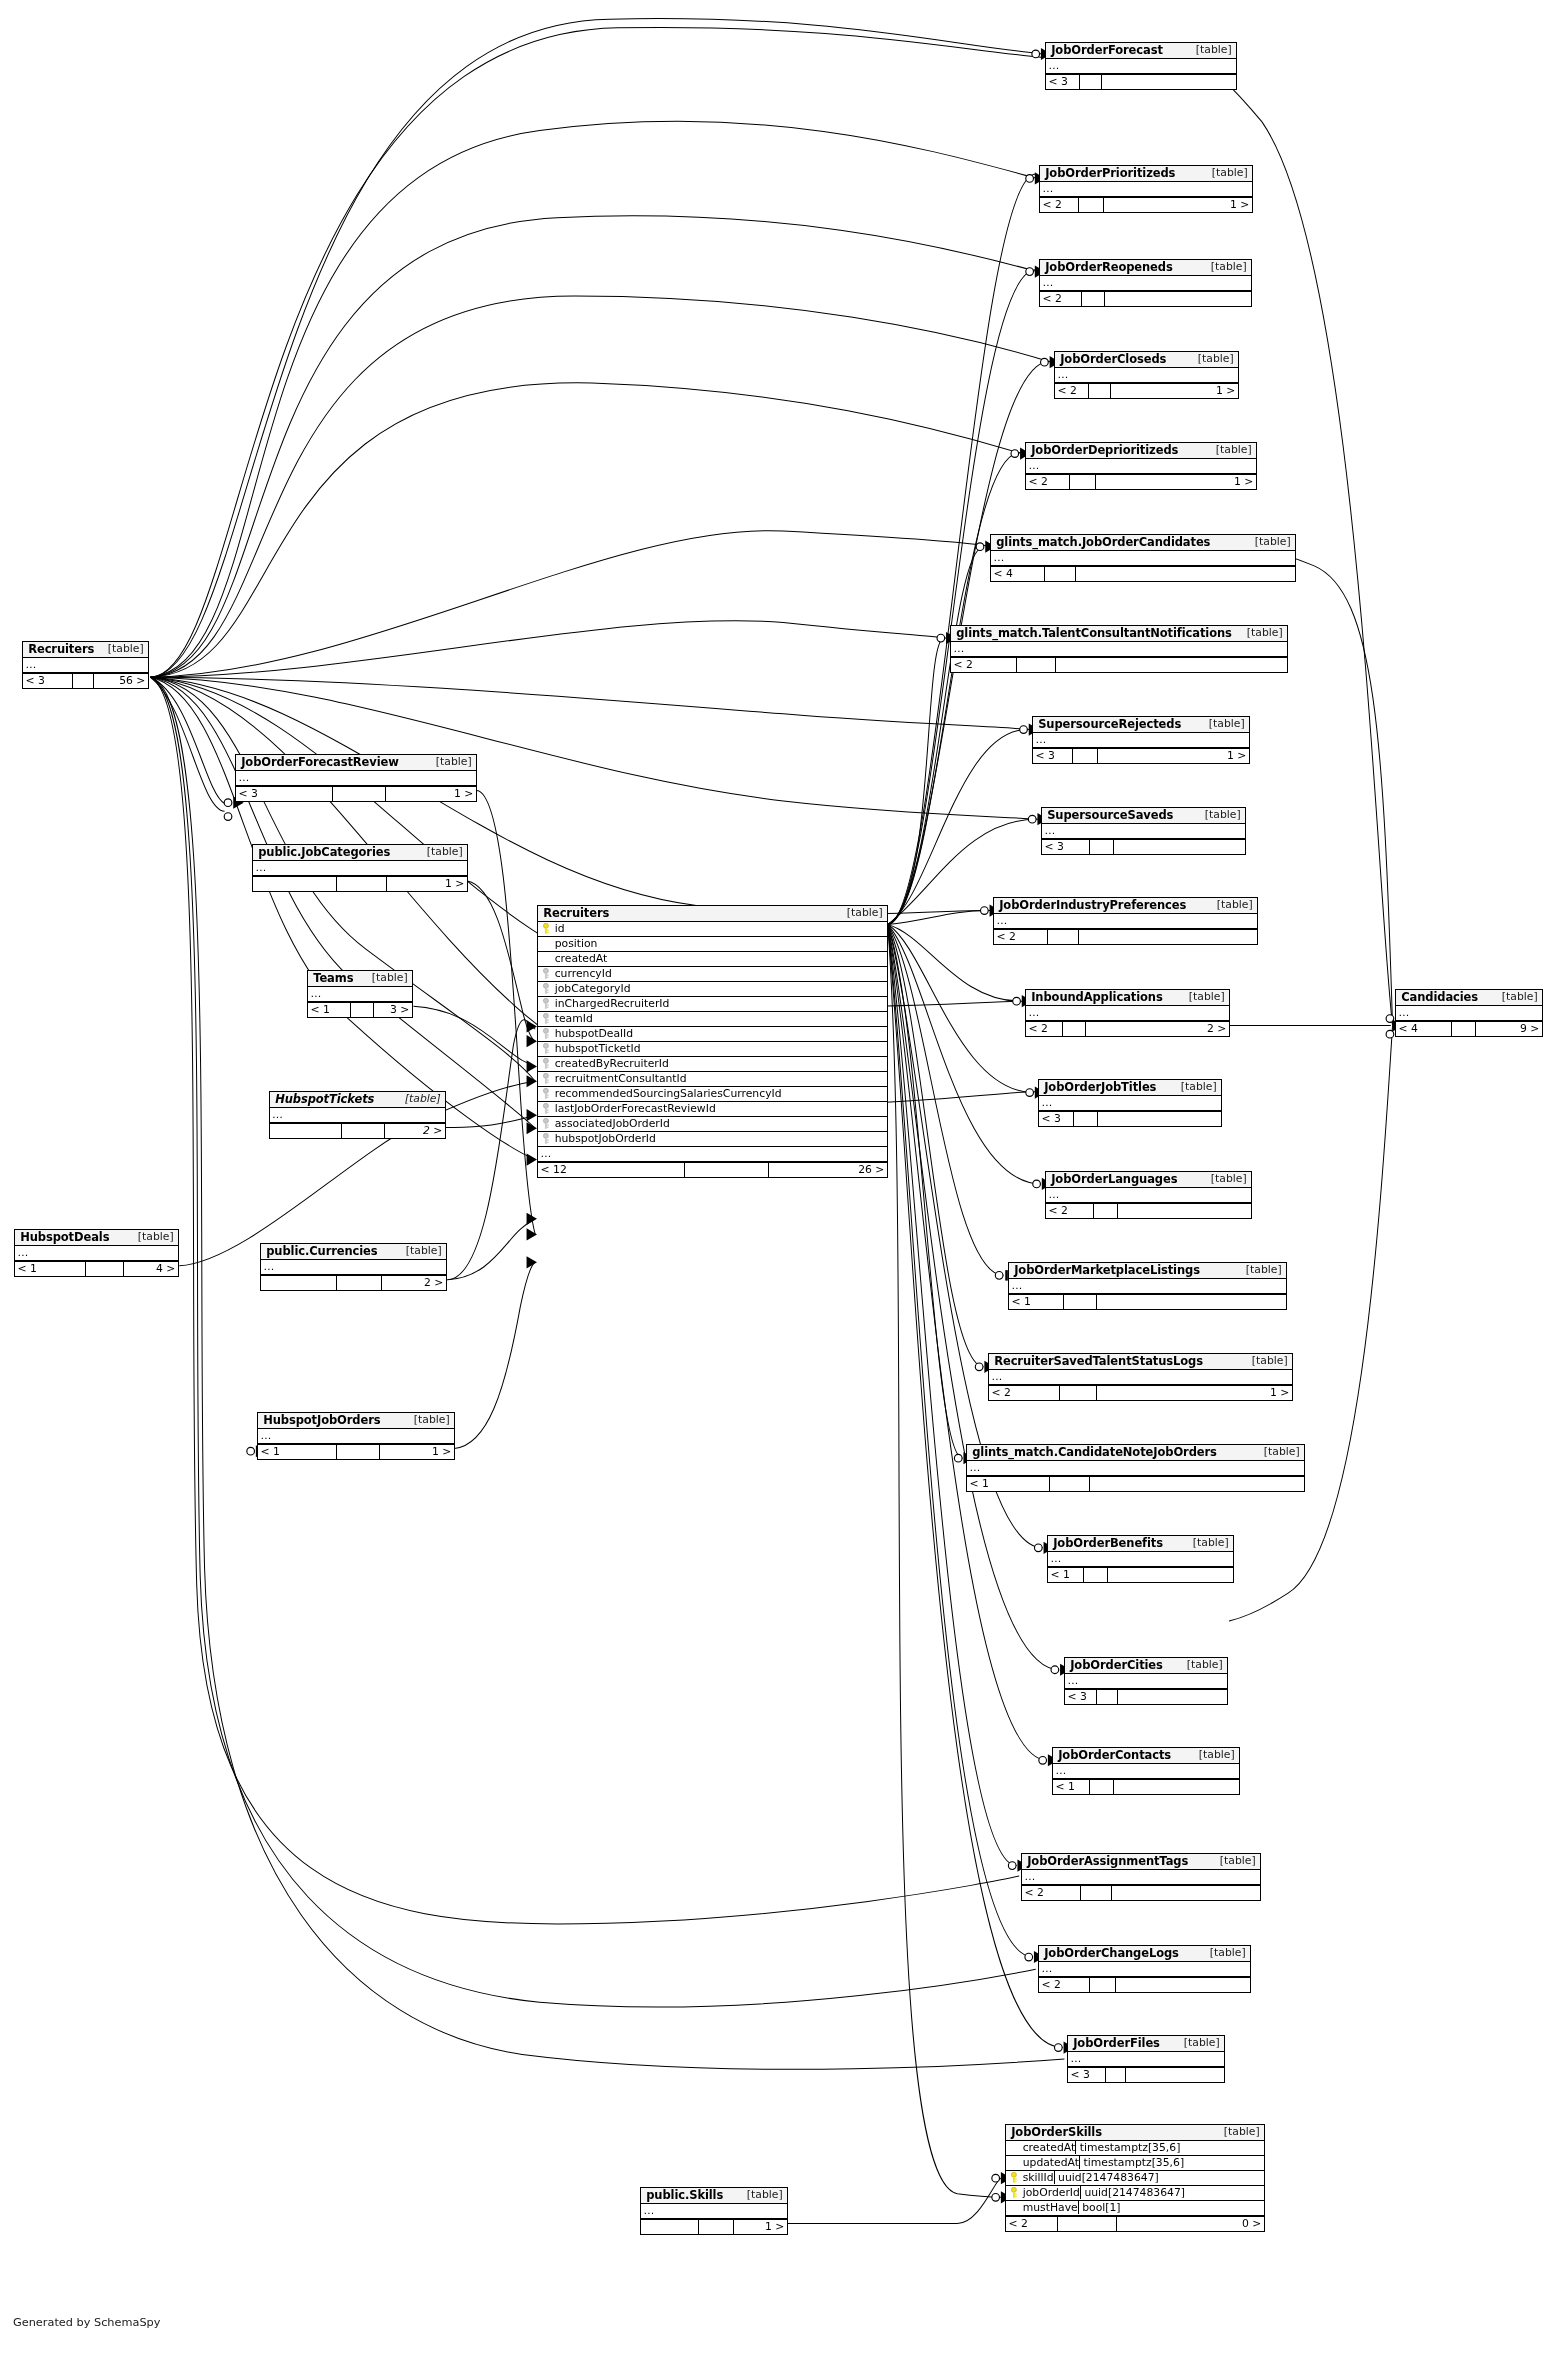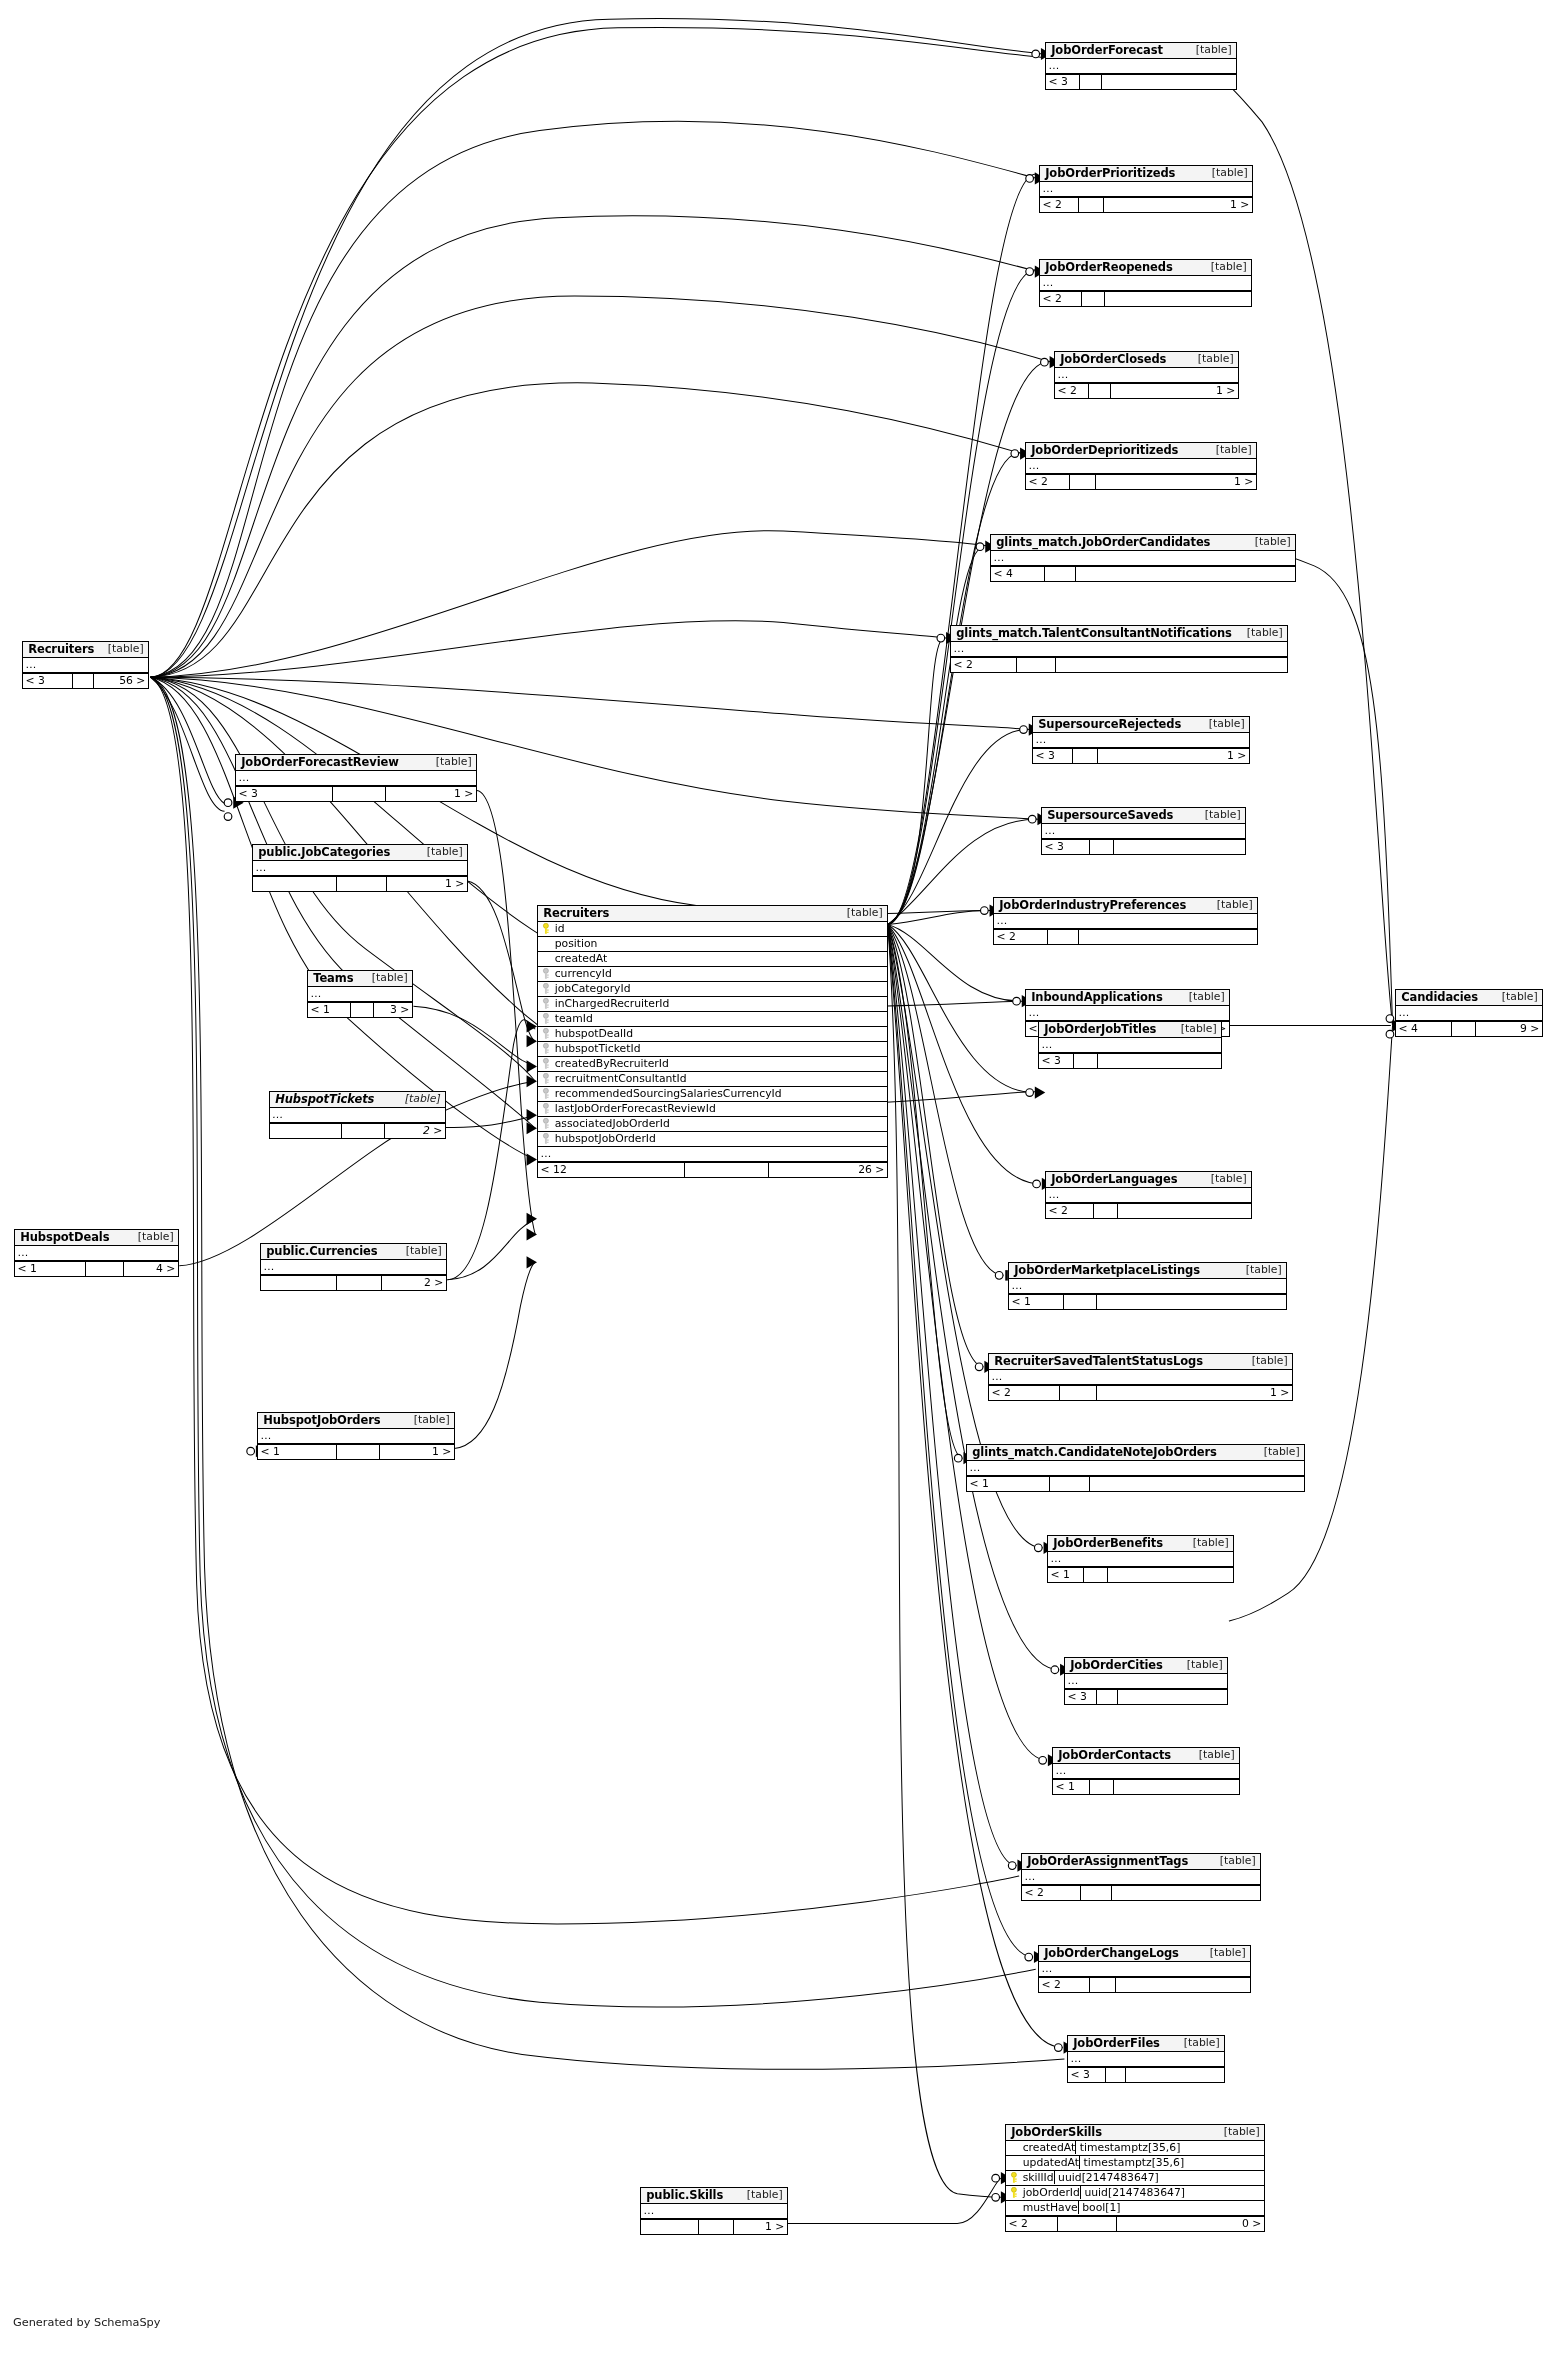--- a/index.html
+++ b/index.html
@@ -415,21 +415,21 @@
         </div>
         <div class="trow ellipsis">
           <span>…</span>
         </div>
         <div class="tfoot">
           <div class="fcell fleft" style="width: 37px;">&lt; 2</div>
           <div class="fcell fmid" style="width: 22.6px;"></div>
           <div class="fcell fright" style="width: 32px; flex: 1 1 0%;">2 &gt;</div>
         </div>
       </div>
-      <div class="tnode" style="left: 1038px; top: 1021px; width: 184px;">
+      <div class="tnode" style="left: 1038px; top: 1079px; width: 184px;">
         <div class="thead">
           <span class="tname">JobOrderJobTitles</span>
           <span class="ttag">[table]</span>
         </div>
         <div class="trow ellipsis">
           <span>…</span>
         </div>
         <div class="tfoot">
           <div class="fcell fleft" style="width: 35px;">&lt; 3</div>
           <div class="fcell fmid" style="width: 23.5px;"></div>

